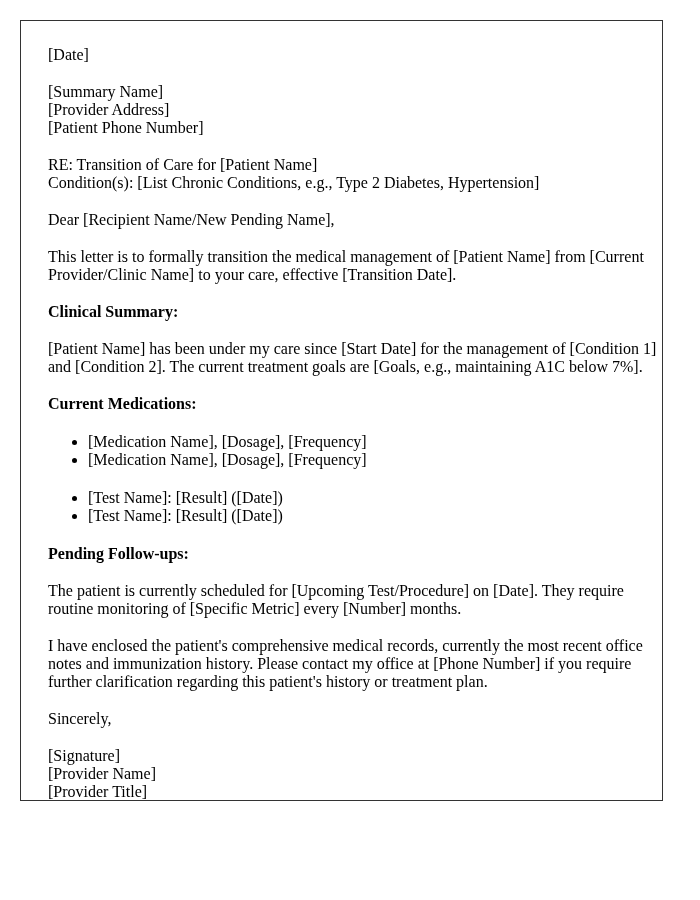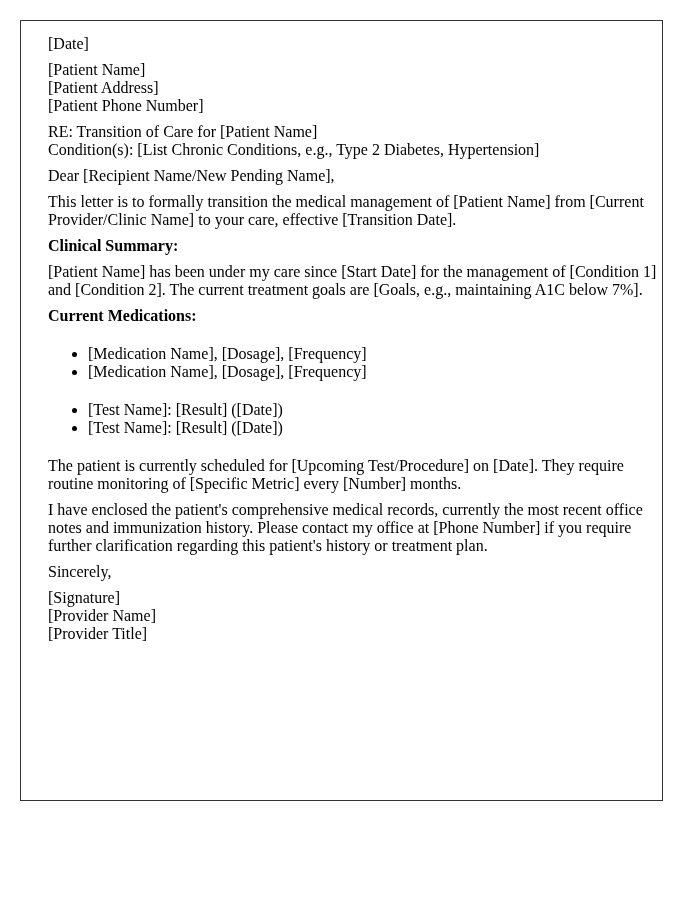--- a/index.html
+++ b/index.html
@@ -22,21 +22,21 @@
     height: 781px;
     border: 1px solid #333333;
     padding: 6px 5px 0 27px;
     overflow: hidden;
     background: #ffffff;
     color: #000000;
     font-size: 16px;
     line-height: normal;
   }
   .letter-frame p {
-    margin: 8px 0;
+    margin: 19px 0;
   }
   .letter-frame ul {
     margin: 20px 0;
     padding-left: 40px;
     list-style-type: disc;
   }
   .letter-frame li {
     margin: 0;
   }
   .line {
@@ -47,22 +47,22 @@
   }
 </style>
 </head>
 <body>
 
 <div class="letter-frame">
 
   <p>[Date]</p>
 
   <p>
-    <span class="line">[Patient Name]</span>
-    <span class="line">[Patient Address]</span>
+    <span class="line">[Summary Name]</span>
+    <span class="line">[Provider Address]</span>
     <span class="line">[Patient Phone Number]</span>
   </p>
 
   <p>
     <span class="line">RE: Transition of Care for [Patient Name]</span>
     <span class="line">Condition(s): [List Chronic Conditions, e.g., Type 2 Diabetes, Hypertension]</span>
   </p>
 
   <p>Dear [Recipient Name/New Pending Name],</p>
 
@@ -78,20 +78,21 @@
     <li>[Medication Name], [Dosage], [Frequency]</li>
     <li>[Medication Name], [Dosage], [Frequency]</li>
   </ul>
 
 
   <ul>
     <li>[Test Name]: [Result] ([Date])</li>
     <li>[Test Name]: [Result] ([Date])</li>
   </ul>
 
+  <p class="heading">Pending Follow-ups:</p>
 
   <p>The patient is currently scheduled for [Upcoming Test/Procedure] on [Date]. They require routine monitoring of [Specific Metric] every [Number] months.</p>
 
   <p>I have enclosed the patient's comprehensive medical records, currently the most recent office notes and immunization history. Please contact my office at [Phone Number] if you require further clarification regarding this patient's history or treatment plan.</p>
 
   <p>Sincerely,</p>
 
   <p>
     <span class="line">[Signature]</span>
     <span class="line">[Provider Name]</span>

